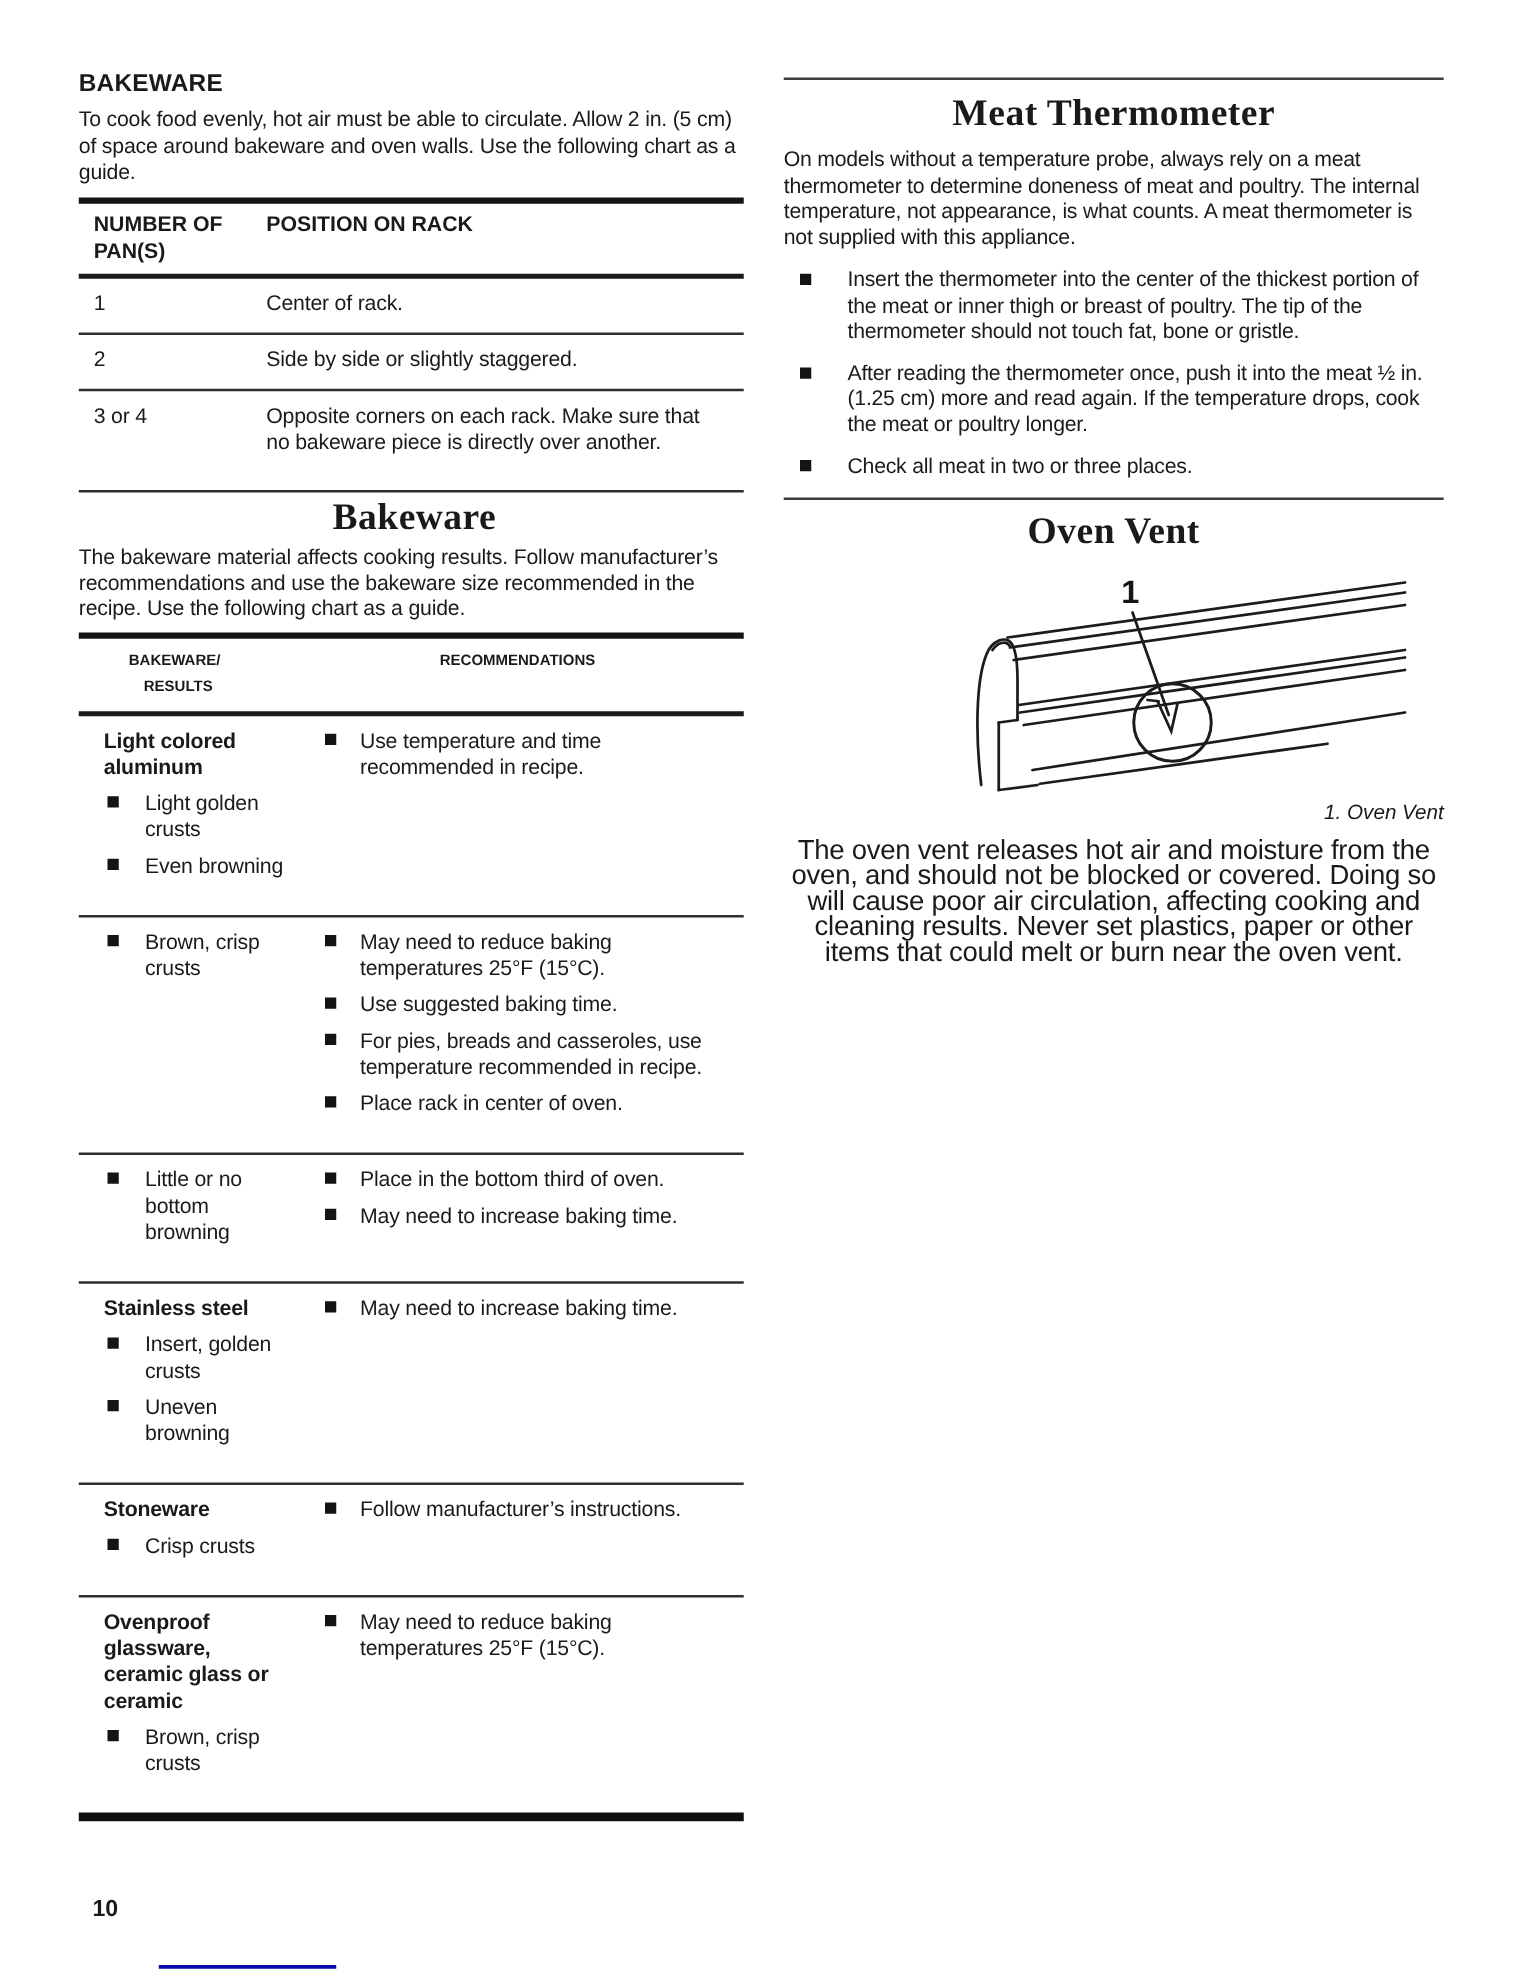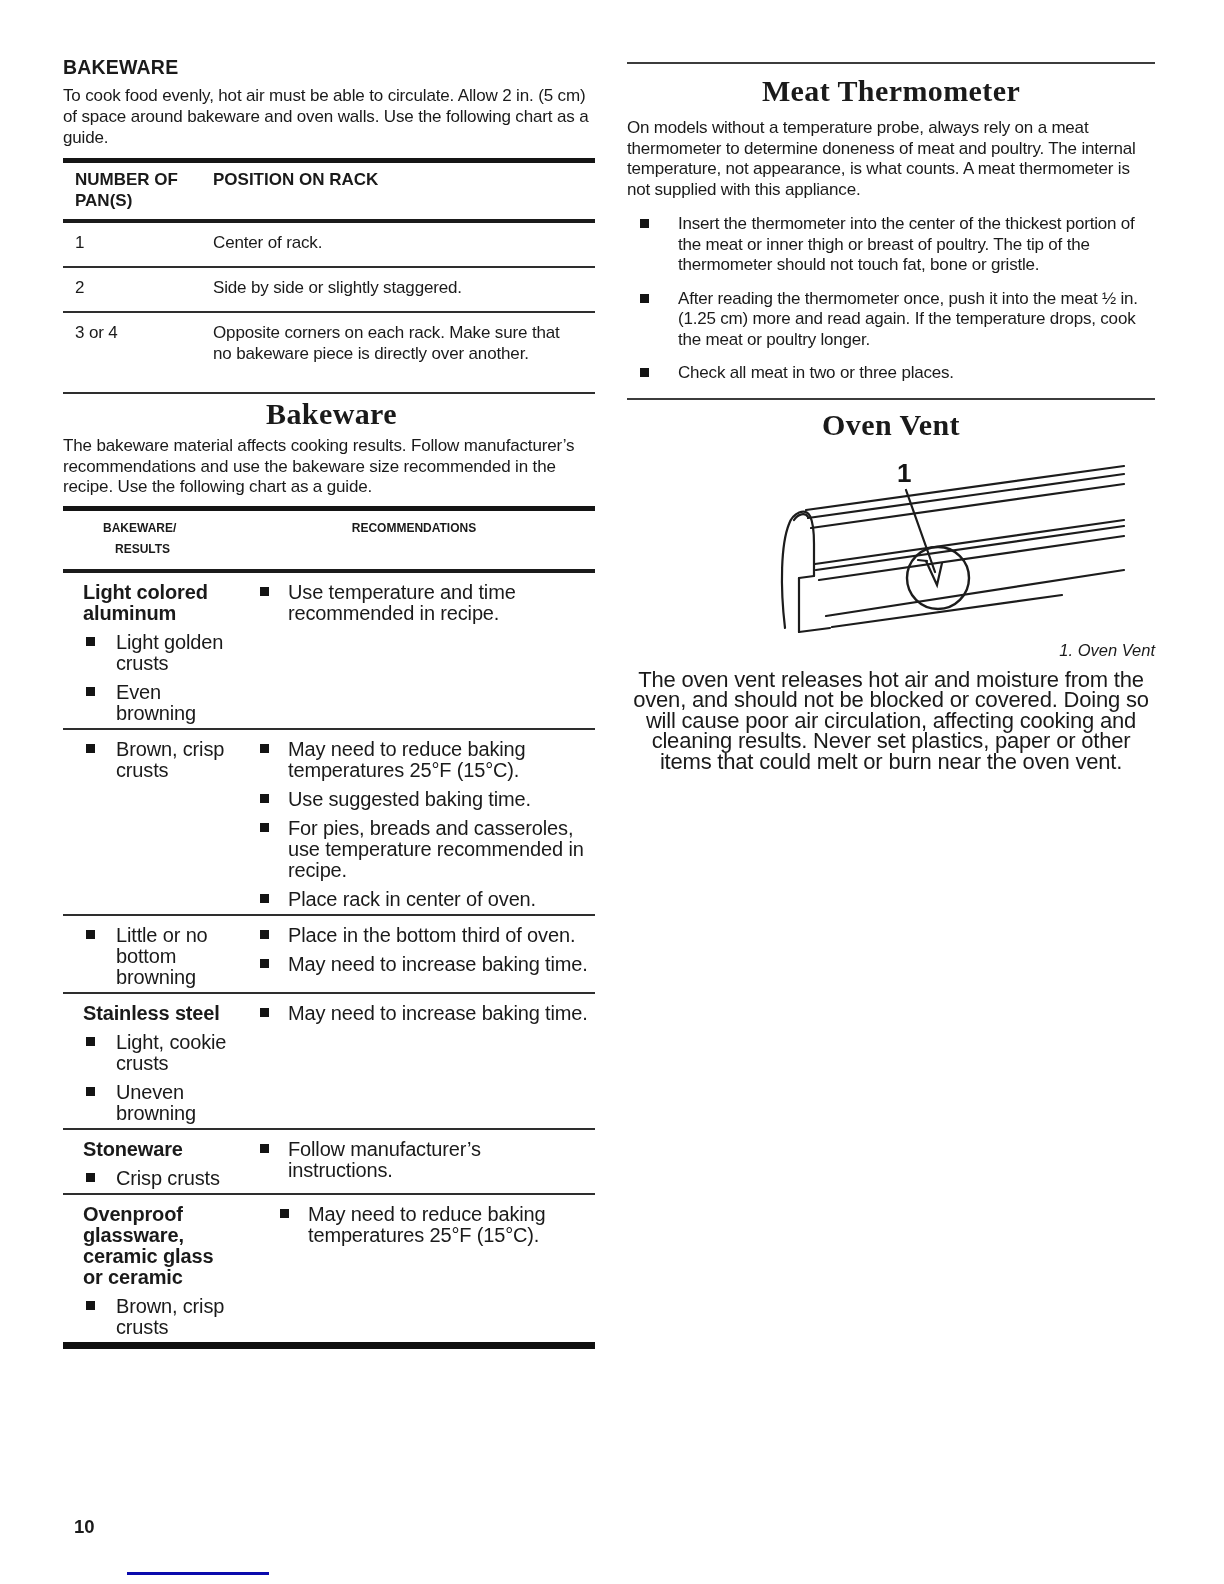--- a/index.html
+++ b/index.html
@@ -21,22 +21,22 @@
   .t1-head{display:grid;grid-template-columns:138px 1fr;padding:6px 0 8px 12px;border-bottom:4px solid #1b1b1b;font-weight:bold;font-size:17px;line-height:21px;}
   .t1-row{display:grid;grid-template-columns:138px 347px;padding:9px 0 13px 12px;border-bottom:2px solid #2e2e2e;font-size:17px;line-height:21px;letter-spacing:-0.15px;}
   .t1-row:last-child{padding-bottom:28px;}
 
   
   .t2{width:532px;border-top:5px solid #151515;margin-top:8px;border-bottom:7px solid #0f0f0f;}
   .t2-head{display:grid;grid-template-columns:170px 1fr;padding:7px 0 9px 0;border-bottom:4px solid #1b1b1b;font-weight:bold;font-size:12px;line-height:21px;}
   .t2-head .l1{margin-left:40px;}
   .t2-head .l2{margin-left:52px;}
   .t2-head .hc2{text-align:center;}
-  .t2-row{display:grid;grid-template-columns:170px 1fr;padding:9px 0 4px 0;border-bottom:2px solid #2e2e2e;font-size:20px;line-height:21px;letter-spacing:-0.15px;}
-  .t2-row:last-child{border-bottom:none;gap:20px;}
+  .t2-row{display:grid;grid-template-columns:170px 1fr;padding:9px 0 29px 0;border-bottom:2px solid #2e2e2e;font-size:17px;line-height:21px;letter-spacing:-0.15px;}
+  .t2-row:last-child{border-bottom:none;}
   .t2-left{padding-left:20px;}
   .t2-title{font-weight:bold;margin-bottom:8px;}
   .t2-right{padding-left:27px;padding-right:5px;}
 
   
   .bul{position:relative;padding-left:28px;margin-bottom:8px;}
   .bul:last-child{margin-bottom:0;}
   .bul .sq{position:absolute;left:0;top:5px;width:9px;height:9px;background:#141414;}
   .bul-l{margin-left:3px;padding-left:30px;}
   .mt-bul{position:relative;padding-left:51px;margin-bottom:13px;font-size:17px;line-height:20.5px;letter-spacing:-0.2px;}
@@ -181,21 +181,21 @@
               </div>
           </div>
         </div>
         <div class="t2-row">
           <div class="t2-left">
             <div class="t2-title">Stainless steel</div>
             <div>
 
             <div class="bul bul-l">
                   <span class="sq"></span>
-                  <span>Light, cookie crusts</span>
+                  <span>Insert, golden crusts</span>
                 </div>
               <div class="bul bul-l">
                   <span class="sq"></span>
                   <span>Uneven browning</span>
                 </div>
             </div>
           </div>
           <div class="t2-right">
 
           <div class="bul">

